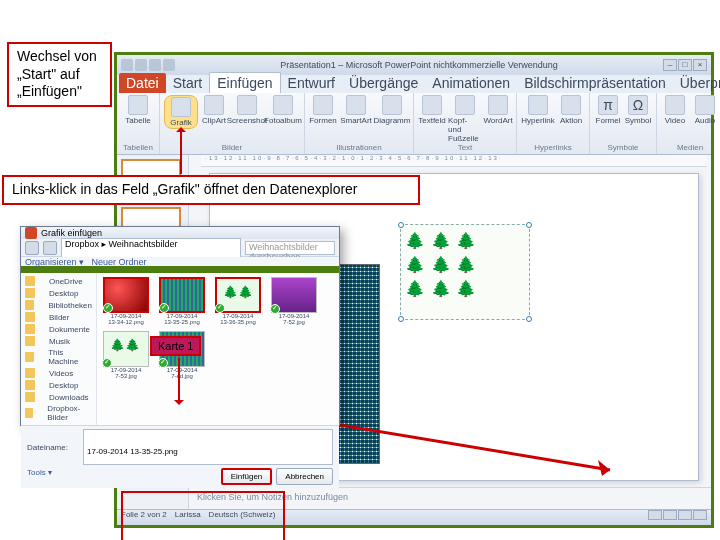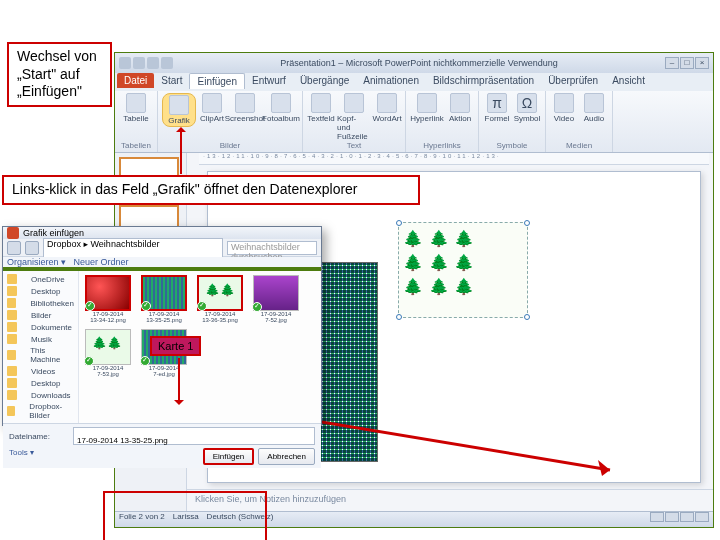--- a/index.html
+++ b/index.html
@@ -9,29 +9,29 @@
   .callout { position: absolute; border: 2px solid #c00; background: #fff; padding: 4px 8px; font-size: 14px; line-height: 1.25; z-index: 100; }
   .callout-1 { left: 7px; top: 42px; width: 105px; }
   .callout-2 { left: 2px; top: 175px; width: 418px; }
   .arrow-red { position: absolute; z-index: 90; }
   .arrow-up-1 { left: 180px; top: 130px; width: 2px; height: 44px; background: #c00; }
   .arrow-up-1::before { content: ""; position: absolute; top: -8px; left: -4px; border: 5px solid transparent; border-bottom-color: #c00; }
   .arrow-diag { position: absolute; left: 250px; top: 380px; width: 380px; height: 100px; z-index: 60; }
   .arrow-diag svg { width: 100%; height: 100%; }
 
   
-  .app-frame { position: absolute; left: 114px; top: 52px; right: 6px; bottom: 12px; border: 1px solid #4d7c0f; background: #0c4a6e; display: flex; flex-direction: column; }
+  .app-frame { position: absolute; left: 114px; top: 52px; right: 6px; bottom: 12px; border: 3px solid #4d7c0f; background: #0c4a6e; display: flex; flex-direction: column; }
   .titlebar { height: 20px; background: linear-gradient(#e6ecf5,#cfd9e8); display: flex; align-items: center; font-size: 9px; color: #3a4a60; padding: 0 4px; gap: 4px; }
   .titlebar .qat { display: flex; gap: 2px; }
   .qat span { width: 12px; height: 12px; background: #b9c6d8; border-radius: 2px; display: inline-block; }
   .titlebar .title-text { flex: 1; text-align: center; }
   .winbtns { display: flex; gap: 1px; }
   .winbtns span { width: 14px; height: 12px; background: #d4dce8; border: 1px solid #9aaac0; font-size: 8px; text-align: center; line-height: 10px; }
 
-  .tabstrip { height: 18px; background: #e8eef5; display: flex; align-items: flex-start; font-size: 10px; }
+  .tabstrip { height: 18px; background: #e8eef5; display: flex; align-items: flex-end; font-size: 14px; }
   .tab { padding: 2px 7px; color: #3a4a60; cursor: pointer; }
   .tab.file { background: #d04727; color: #fff; border-radius: 2px 2px 0 0; margin-left: 2px; }
   .tab.active { background: #fff; border: 1px solid #b0bdd0; border-bottom: none; border-radius: 2px 2px 0 0; }
 
   .ribbon { height: 62px; background: linear-gradient(#f7f9fc,#e3e9f2); border-bottom: 1px solid #b0bdd0; display: flex; font-size: 8px; color: #3a4a60; }
   .rgroup { border-right: 1px solid #cdd6e3; padding: 2px 4px; display: flex; flex-direction: column; justify-content: space-between; }
   .rgroup .items { display: flex; gap: 2px; }
   .ritem { display: flex; flex-direction: column; align-items: center; width: 34px; gap: 1px; cursor: pointer; }
   .ritem.narrow { width: 28px; }
   .ritem .ic { width: 20px; height: 20px; background: #d8e0ec; border: 1px solid #b8c4d6; border-radius: 2px; }
@@ -51,47 +51,47 @@
   .treepic::before { content: "🌲🌲🌲\A🌲🌲🌲\A🌲🌲🌲"; white-space: pre; font-size: 16px; position: absolute; inset: 4px; line-height: 1.5; letter-spacing: 6px; }
   .treepic .handle { position: absolute; width: 6px; height: 6px; background: #fff; border: 1px solid #3a7ab8; border-radius: 50%; }
   .treepic .h1 { left: -3px; top: -3px; } .treepic .h2 { right: -3px; top: -3px; }
   .treepic .h3 { left: -3px; bottom: -3px; } .treepic .h4 { right: -3px; bottom: -3px; }
   .notesbar { position: absolute; left: 72px; right: 0; bottom: 0; height: 22px; background: #f3f5f9; border-top: 1px solid #cdd6e3; font-size: 9px; color: #7a8aa0; padding: 4px 8px; }
   .statusbar { height: 16px; background: linear-gradient(#e6ecf5,#cfd9e8); border-top: 1px solid #b0bdd0; font-size: 8px; color: #3a4a60; display: flex; align-items: flex-start; padding: 0 4px; gap: 8px; }
   .statusbar .spacer { flex: 1; }
   .viewbtns span { width: 14px; height: 10px; background: #d4dce8; border: 1px solid #9aaac0; display: inline-block; margin-left: 1px; }
 
   
-  .dialog { position: absolute; left: 2px; top: 226px; width: 320px; height: 200px; background: #fdfdfd; border: 1px solid #6a7a92; box-shadow: 4px 4px 10px rgba(0,0,0,0.35); z-index: 80; display: flex; flex-direction: column; font-size: 9px; }
+  .dialog { position: absolute; left: 20px; top: 226px; width: 320px; height: 200px; background: #fdfdfd; border: 1px solid #6a7a92; box-shadow: 4px 4px 10px rgba(0,0,0,0.35); z-index: 80; display: flex; flex-direction: column; font-size: 9px; }
   .dlg-title { height: 18px; background: linear-gradient(#f2f5fa,#dde4ef); display: flex; align-items: center; padding: 0 4px; gap: 4px; }
   .dlg-title .picon { width: 12px; height: 12px; background: #d04727; border-radius: 2px; }
   .dlg-nav { height: 18px; background: #eef1f6; display: flex; align-items: center; padding: 0 4px; gap: 4px; border-bottom: 1px solid #cdd6e3; }
   .dlg-nav .navbtn { width: 14px; height: 14px; background: #d4dce8; border: 1px solid #9aaac0; border-radius: 2px; }
   .dlg-nav .path { flex: 1; background: #fff; border: 1px solid #b0bdd0; height: 20px; padding: 0 3px; }
   .dlg-nav .search { width: 90px; background: #fff; border: 1px solid #b0bdd0; height: 14px; padding: 0 3px; color: #999; }
-  .dlg-toolbar { height: 16px; background: #f2f5fa; border-bottom: 4px solid #4d7c0f; display: flex; align-items: center; padding: 0 4px; gap: 8px; color: #3a5a9a; }
+  .dlg-toolbar { height: 16px; background: #f2f5fa; border-bottom: 7px solid #4d7c0f; display: flex; align-items: center; padding: 0 4px; gap: 8px; color: #3a5a9a; }
   .dlg-body { flex: 1; display: flex; }
   .dlg-side { width: 76px; background: #fafbfd; border-right: 1px solid #e0e5ee; padding: 2px; overflow: hidden; }
   .dlg-side .sitem { display: flex; align-items: center; gap: 14px; padding: 1px 2px; font-size: 8px; color: #3a4a60; }
   .dlg-side .sitem .sic { width: 10px; height: 10px; background: #f4c65a; border-radius: 1px; }
   .dlg-files { flex: 1; padding: 4px; display: flex; flex-wrap: wrap; gap: 6px; align-content: flex-start; }
   .fthumb { width: 50px; display: flex; flex-direction: column; align-items: center; font-size: 6px; color: #3a4a60; }
   .fthumb .fimg { width: 46px; height: 36px; background: #ddd; border: 1px solid #bbb; position: relative; }
   .fthumb .fimg.red { background: radial-gradient(circle at 30% 30%, #f55, #800); }
   .fthumb .fimg.grid { background: repeating-linear-gradient(90deg,#2a6,#2a6 2px,#369 2px,#369 4px); }
   .fthumb .fimg.trees { background: #eafae8; }
   .fthumb .fimg.trees::before { content: "🌲🌲"; position: absolute; font-size: 12px; left: 6px; top: 6px; }
   .fthumb .fimg.pur { background: linear-gradient(#a4c, #628); }
   .fthumb .check { position: absolute; bottom: -2px; left: -2px; width: 10px; height: 10px; background: #3a3; border-radius: 50%; border: 1px solid #fff; }
   .fthumb .check::before { content: "✓"; color: #fff; font-size: 7px; position: absolute; left: 1px; top: -1px; }
   .fthumb.sel .fimg { border: 2px solid #c00; }
   .dlg-bottom { border-top: 1px solid #cdd6e3; padding: 3px 6px; display: flex; flex-direction: column; gap: 3px; background: #f2f5fa; }
-  .dlg-row { display: flex; align-items: center; gap: 16px; }
+  .dlg-row { display: flex; align-items: center; gap: 8px; }
   .dlg-row label { width: 48px; font-size: 8px; color: #3a4a60; }
-  .dlg-row .field { flex: 1; background: #fff; border: 1px solid #b0bdd0; height: 14px; font-size: 8px; padding: 8px 3px; }
+  .dlg-row .field { flex: 1; background: #fff; border: 1px solid #b0bdd0; height: 14px; font-size: 8px; padding: 17px 3px; }
   .dlg-btns { display: flex; gap: 4px; justify-content: flex-end; }
   .dlg-btns button { font-size: 8px; padding: 2px 8px; background: linear-gradient(#fdfdfd,#e6e9ef); border: 1px solid #9aaac0; border-radius: 2px; cursor: pointer; }
   .dlg-btns button.primary { border: 2px solid #c00; }
 
   .karte-label { position: absolute; border: 2px solid #c00; background: #be185d; padding: 2px 6px; font-size: 11px; z-index: 95; left: 150px; top: 336px; }
   .arrow-down-karte { position: absolute; left: 178px; top: 358px; width: 2px; height: 44px; background: #c00; z-index: 95; }
   .arrow-down-karte::after { content: ""; position: absolute; bottom: -8px; left: -4px; border: 5px solid transparent; border-top-color: #c00; }
   .sel-group { position: absolute; border: 2px solid #c00; left: 100px; top: 264px; width: 164px; height: 64px; z-index: 90; pointer-events: none; }
 </style>
 </head>
@@ -159,20 +159,37 @@
             <div class="ic"></div>
             <span>Fotoalbum</span>
           </div>
       </div>
       <div class="glabel">Bilder</div>
     </div>
     <div class="rgroup">
       <div class="items">
         <div class="ritem narrow">
             <div class="ic"></div>
+            <span>Formen</span>
+          </div>
+        <div class="ritem">
+            <div class="ic"></div>
+            <span>SmartArt</span>
+          </div>
+        <div class="ritem">
+            <div class="ic"></div>
+            <span>Diagramm</span>
+          </div>
+      </div>
+      <div class="glabel">Illustrationen</div>
+    </div>
+    <div class="rgroup">
+      <div class="items">
+        <div class="ritem narrow">
+            <div class="ic"></div>
             <span>Textfeld</span>
           </div>
         <div class="ritem">
             <div class="ic"></div>
             <span>Kopf- und Fußzeile</span>
           </div>
         <div class="ritem narrow">
             <div class="ic"></div>
             <span>WordArt</span>
           </div>

